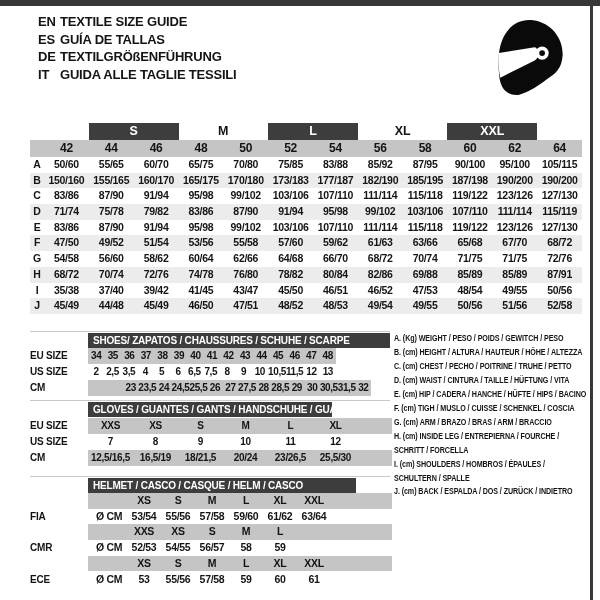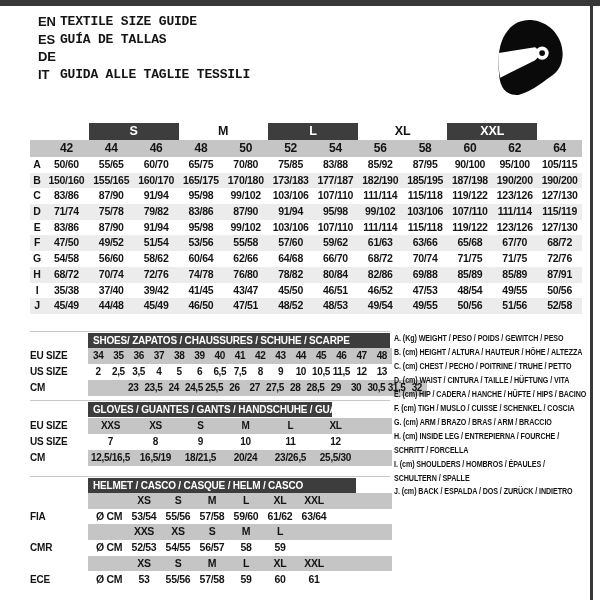--- a/index.html
+++ b/index.html
@@ -8,21 +8,21 @@
     font-family:"Liberation Sans","DejaVu Sans",sans-serif;color:#141414;
   }
   .abs{position:absolute;}
   .top-border{left:0;top:0;width:600px;height:6px;background:#383838;}
   .right-border{left:590px;top:0;width:3px;height:600px;background:#383838;}
 
   
   .languages{left:38px;top:13px;}
   .lang-row{display:flex;height:17.5px;line-height:17.5px;}
   .lang-code{width:22px;font-weight:bold;font-size:13px;letter-spacing:-0.2px;}
-  .lang-text{font-weight:bold;font-size:13px;letter-spacing:-0.2px;font-family:Liberation Mono, monospace;}
+  .lang-text{font-weight:bold;font-size:13px;letter-spacing:-0.2px;}
 
   .helmet-icon{left:488px;top:12px;width:82px;height:92px;}
 
   
   .grp-row{left:30px;top:123px;width:552px;height:17px;display:grid;grid-template-columns:14px repeat(12,1fr);}
   .grp{height:17px;line-height:17px;text-align:center;font-weight:bold;font-size:12.5px;}
   .grp.dark{background:#3d3d3d;color:#ffffff;}
   .s2{grid-column:span 2;}
   .col-band{left:30px;top:140px;width:552px;height:17px;background:#c5c5c5;display:grid;grid-template-columns:14px repeat(12,1fr);}
   .col-band .mcell{font-size:12px;line-height:17px;}
@@ -30,21 +30,21 @@
   .mrow{display:grid;grid-template-columns:14px repeat(12,1fr);height:15.7px;}
   .mrow:nth-child(even){background:#ececec;}
   .mcell{text-align:center;font-weight:bold;font-size:10.5px;line-height:15.7px;letter-spacing:-0.3px;white-space:nowrap;}
 
   .sep{left:30px;width:360px;height:1px;background:#c9c9c9;}
 
   .bar{left:88px;height:15px;background:#3d3d3d;color:#fff;font-weight:bold;font-size:10px;
        line-height:15px;padding-left:5px;box-sizing:border-box;letter-spacing:-0.2px;white-space:nowrap;overflow:hidden;}
   .side-label{left:30px;font-size:10px;font-weight:bold;line-height:16px;letter-spacing:-0.2px;}
 
-  .sgrid{left:88px;width:304px;height:16px;display:grid;grid-template-columns:repeat(15,1fr);}
+  .sgrid{left:88px;width:248px;height:16px;display:grid;grid-template-columns:repeat(15,1fr);}
   .ggrid{left:88px;width:304px;height:16px;display:grid;grid-template-columns:repeat(6,45px) 1fr;}
   .hgrid{left:88px;width:304px;height:15.7px;display:grid;grid-template-columns:39px repeat(6,34px) 1fr;}
   .band{background:#c5c5c5;}
   .scell{text-align:center;font-weight:bold;font-size:10px;line-height:16px;letter-spacing:-0.4px;white-space:nowrap;}
   .gcell{text-align:center;font-weight:bold;font-size:10px;line-height:16px;letter-spacing:-0.3px;white-space:nowrap;}
   .hcell{text-align:center;font-weight:bold;font-size:10.5px;line-height:15.7px;letter-spacing:-0.3px;white-space:nowrap;}
   .hgrid .hcell:first-child{text-align:left;padding-left:8px;}
 
   .legend{left:394px;top:332px;width:200px;}
   .legend-line{font-size:8.5px;font-weight:bold;line-height:13.95px;white-space:nowrap;
@@ -60,20 +60,21 @@
   <div class="lang-row">
     <span class="lang-code">EN</span>
     <span class="lang-text">TEXTILE SIZE GUIDE</span>
   </div>
   <div class="lang-row">
     <span class="lang-code">ES</span>
     <span class="lang-text">GUÍA DE TALLAS</span>
   </div>
   <div class="lang-row">
     <span class="lang-code">DE</span>
+    <span class="lang-text">TEXTILGRÖßENFÜHRUNG</span>
   </div>
   <div class="lang-row">
     <span class="lang-code">IT</span>
     <span class="lang-text">GUIDA ALLE TAGLIE TESSILI</span>
   </div>
 </div>
 
 <svg class="abs helmet-icon" viewBox="0 0 100 100">
   <path fill="#0a0a0a" d="M55 4 C78 7 92 27 91 47 C90 60 85 67 76 73 C64 82 49 93 37 95 C25 96 16 89 14 74 C12 58 12 42 17 29 C24 11 38 2 55 4 Z"></path>
   <path fill="#ffffff" d="M13 44 L57 37 C62 38 63 50 57 53 L15 74 C13 66 12 53 13 44 Z"></path>

